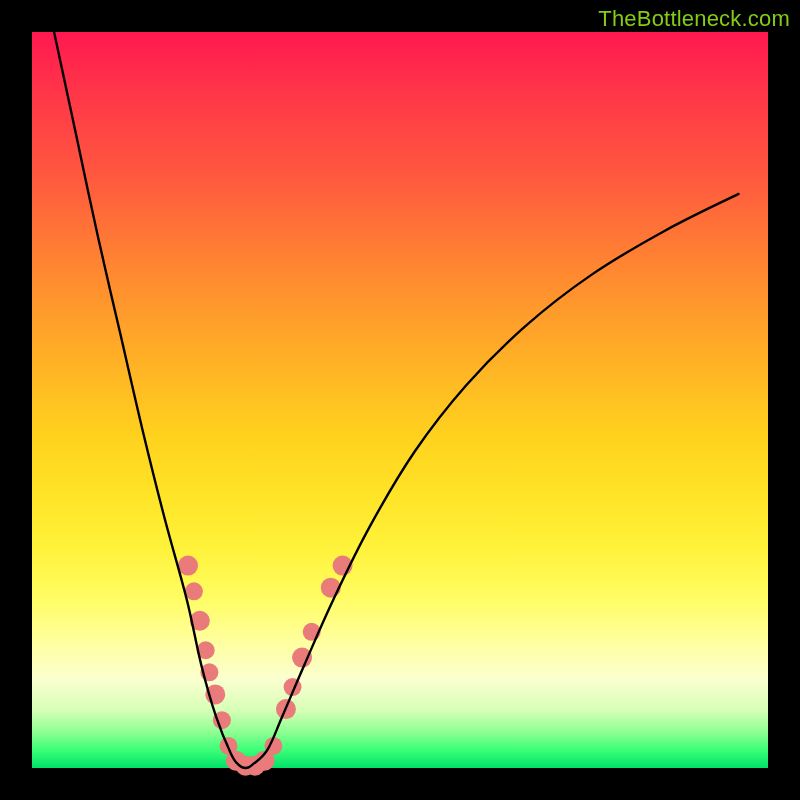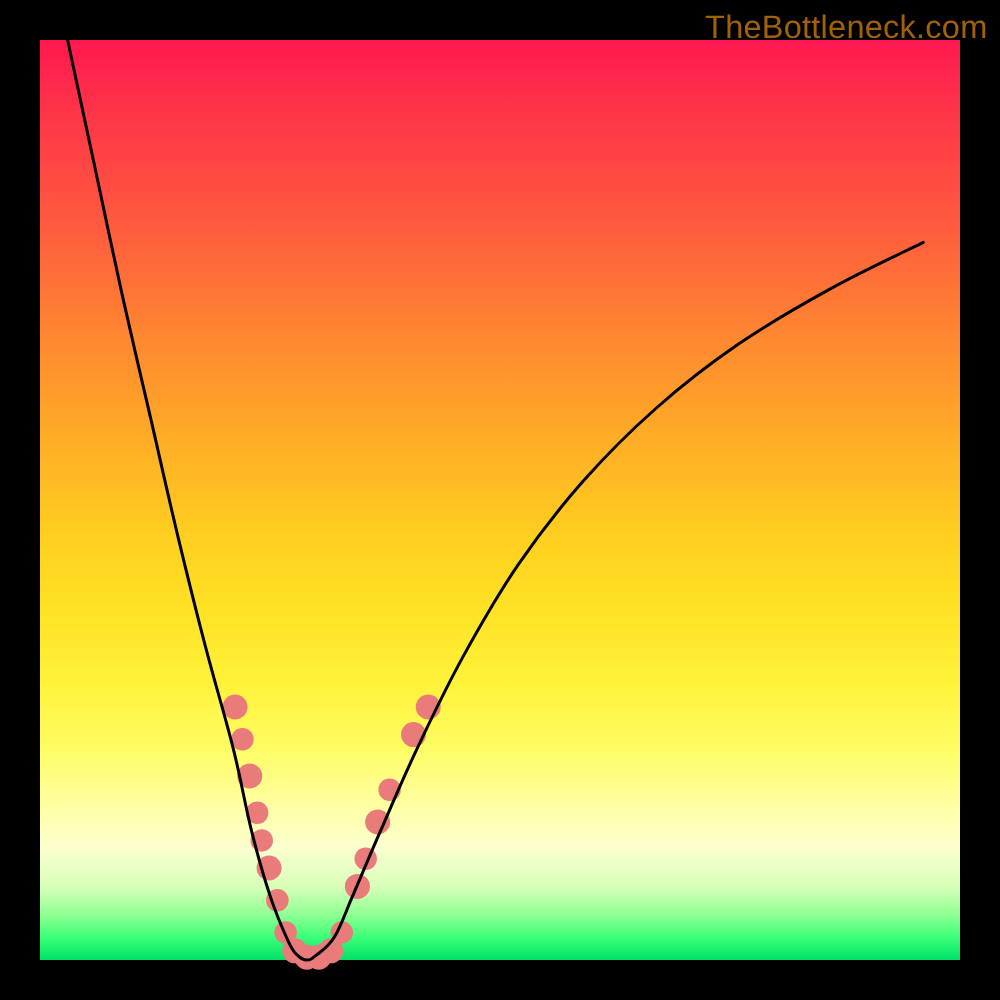--- a/index.html
+++ b/index.html
@@ -39,22 +39,22 @@
       #d8ffb8 92%,
       #92ff94 95%,
       #3cff78 97.5%,
       #00e268 100%
     );
   }
   .watermark {
     position: absolute;
     top: 6px;
     right: 10px;
-    color: #a16207;
-    font-size: 26px;
+    color: #84cc16;
+    font-size: 22px;
     font-weight: 500;
     letter-spacing: 0.2px;
     user-select: none;
   }
   svg.curve {
     position: absolute;
     left: 0;
     top: 0;
     width: 736px;
     height: 736px;

